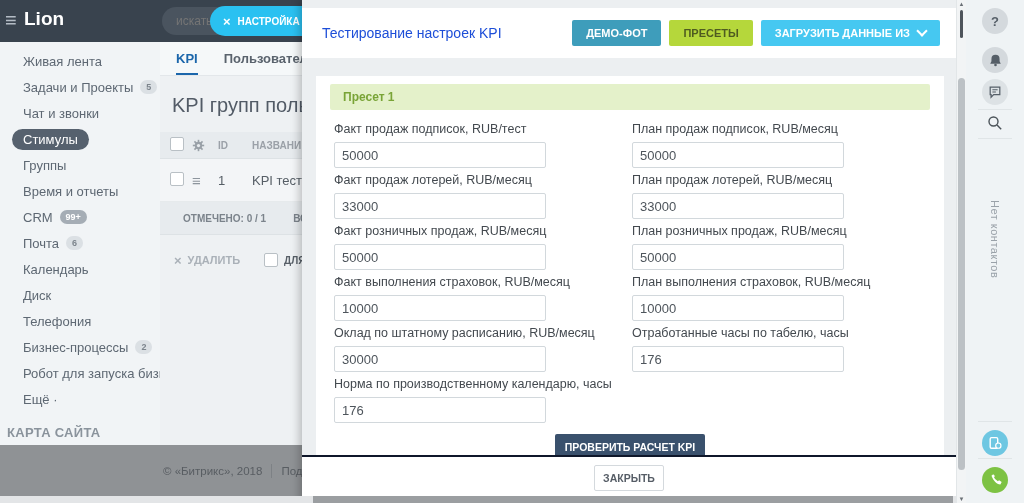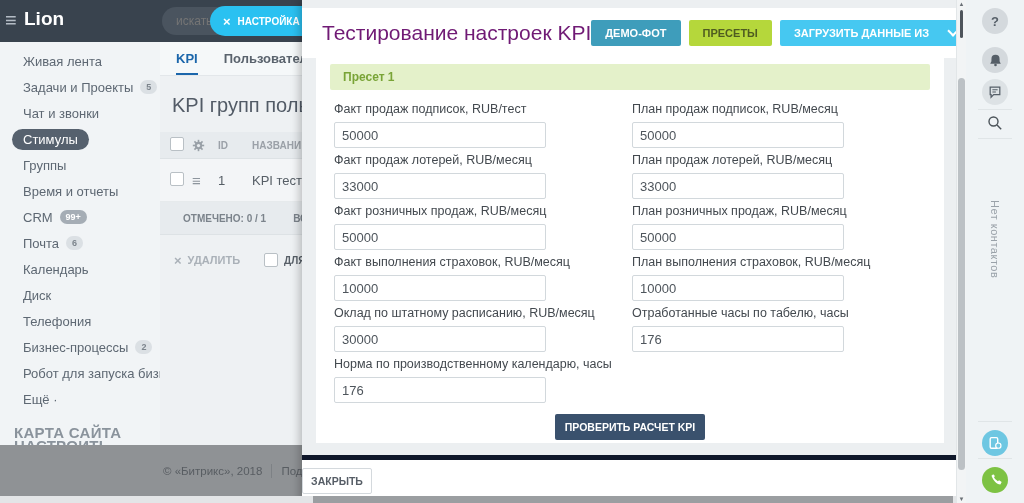--- a/index.html
+++ b/index.html
@@ -18,21 +18,21 @@
              gap:7px;cursor:pointer;font-family:"Liberation Sans",sans-serif;white-space:nowrap}
   .kpi-setup-btn .x{font-size:13px;font-weight:bold}
 
   
   .sidebar{position:absolute;left:0;top:42px;width:160px;height:403px;background:#f1f4f6;padding-top:6px;box-sizing:border-box}
   .side-item{height:26px;display:flex;align-items:center;padding-left:23px;font-size:13px;color:#5e6873;gap:7px;cursor:pointer;white-space:nowrap}
   .side-item .pill{background:#56616e;color:#fff;padding:3px 11px;border-radius:12px;margin-left:-11px}
   .badge{font-size:9px;padding:2px 6px;border-radius:8px;background:#dbe0e4;color:#7c848c;font-weight:bold}
   .badge.dark{background:#a5adb5;color:#fff}
   .side-links{margin-top:10px}
-  .side-link{height:21px;padding-left:14px;font-size:15px;font-weight:bold;color:#8a939c;display:flex;align-items:center;letter-spacing:.3px;cursor:pointer}
+  .side-link{height:21px;padding-left:7px;font-size:13px;font-weight:bold;color:#8a939c;display:flex;align-items:center;letter-spacing:.3px;cursor:pointer}
 
   
   .content{position:absolute;left:160px;top:42px;width:560px;height:403px;background:#eef1f3}
   .tabsbar{height:33px;background:#f5f8f9;border-bottom:1px solid #e3e7ea;display:flex;align-items:center;padding-left:16px;gap:26px}
   .tab{font-size:13px;font-weight:bold;color:#5a636d;height:33px;display:flex;align-items:center;position:relative;cursor:pointer;white-space:nowrap}
   .tab.active{color:#1b66ab}
   .tab.active:after{content:"";position:absolute;left:0;right:0;bottom:0;height:2px;background:#1b66ab}
   .page-heading{margin:18px 0 15px 12px;font-size:20px;color:#525b66;white-space:nowrap}
   .trow{display:flex;align-items:center}
   .t-head{height:26px;background:#e7ebee;border-bottom:1px solid #dde2e5;font-size:10px;font-weight:bold;color:#9ba1a8}
@@ -50,40 +50,40 @@
 
   
   .page-footer{position:absolute;left:0;top:445px;width:958px;height:51px;background:#8f9295;
                display:flex;align-items:center;padding-left:163px;box-sizing:border-box;
                font-size:11.5px;color:#585d62;gap:9px;white-space:nowrap}
   .pf-sep{width:1px;height:14px;background:#7d8185}
 
   
   .modal{position:absolute;left:302px;top:0;width:654px;height:503px;background:#eceff1;box-shadow:-3px 0 8px rgba(0,0,0,.22)}
   .m-header{position:absolute;left:0;top:8px;width:100%;height:50px;background:#fff;display:flex;align-items:center}
-  .m-title{margin-left:20px;font-size:21px;color:#701a75;flex:1;white-space:nowrap}
+  .m-title{margin-left:20px;font-size:14px;color:#1d4ed8;flex:1;white-space:nowrap}
   .m-actions{display:flex;align-items:flex-start;margin-right:16px}
   .btn{height:26px;border:none;border-radius:2px;font-size:11px;font-weight:bold;padding:0 14px;cursor:pointer;font-family:"Liberation Sans",sans-serif;white-space:nowrap}
   .btn-demo{background:#3e9dbb;color:#fff;margin-right:8px}
   .btn-presets{background:#b5d73b;color:#4f5c20;margin-right:8px}
-  .btn-load{background:#46c8f1;color:#fff;display:flex;align-items:center;gap:20px}
+  .btn-load{background:#46c8f1;color:#fff;display:flex;align-items:center;gap:8px}
   .chev{width:6px;height:6px;border-right:2px solid #fff;border-bottom:2px solid #fff;transform:rotate(45deg);margin-top:-4px}
-  .m-card{position:absolute;left:14px;top:56px;width:628px;height:387px;background:#fff}
+  .m-card{position:absolute;left:14px;top:76px;width:628px;height:387px;background:#fff}
   .banner{margin:8px 14px 0;height:26px;background:#e4f1ca;display:flex;align-items:center;padding-left:13px;
           font-size:12px;font-weight:bold;color:#79a437;border-radius:2px}
   .form{display:flex;margin:12px 14px 0 18px}
   .fcol{width:302px}
   .flabel{font-size:12.5px;color:#43494f;height:15px;margin-bottom:5px;white-space:nowrap}
   .finput{display:block;width:196px;height:24px;border:1px solid #d2d8dc;border-radius:2px;padding:0 7px;
           font-size:13px;color:#4e555c;margin-bottom:5px;outline:none;font-family:"Liberation Sans",sans-serif}
   .check-btn{position:absolute;left:50%;transform:translateX(-50%);bottom:3px;width:150px;height:26px;
           background:#3a516d;color:#fff;border:none;font-size:10.5px;font-weight:bold;border-radius:2px;cursor:pointer;
           font-family:"Liberation Sans",sans-serif;white-space:nowrap}
-  .m-footer{position:absolute;left:0;top:455px;width:100%;height:41px;background:#fff;border-top:5px solid #0f172a;
-          display:flex;align-items:center;}
+  .m-footer{position:absolute;left:0;top:455px;width:100%;height:41px;background:#fff;border-top:2px solid #0f172a;
+          display:flex;align-items:center;justify-content:center}
   .close-btn{width:70px;height:26px;background:#fff;border:1px solid #d4d9dd;border-radius:2px;font-size:10.5px;
           font-weight:bold;color:#565d66;cursor:pointer;font-family:"Liberation Sans",sans-serif}
 
   
   .hscroll{position:absolute;left:0;top:496px;width:956px;height:7px;background:#e3e5e7}
   .hthumb{position:absolute;left:313px;top:0;width:640px;height:7px;background:#9b9ea1;cursor:pointer}
 
   
   .vscroll{position:absolute;left:956px;top:0;width:10px;height:503px;background:#f2f4f5;border-left:1px solid #e2e6e8;box-sizing:border-box}
   .vs-up{position:absolute;top:1px;left:0;width:9px;text-align:center;font-size:6px;color:#6a7076}

